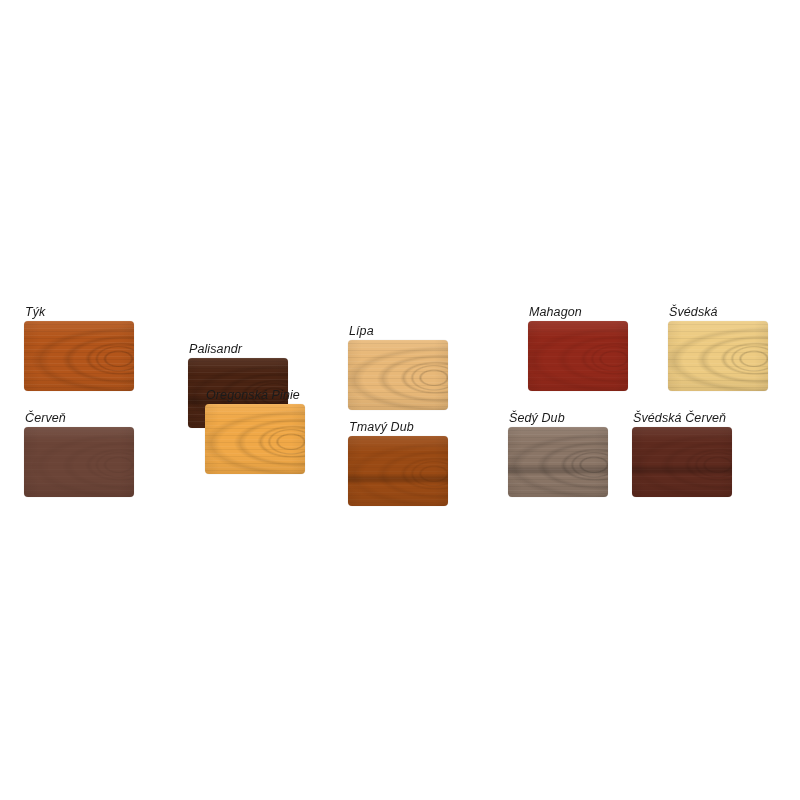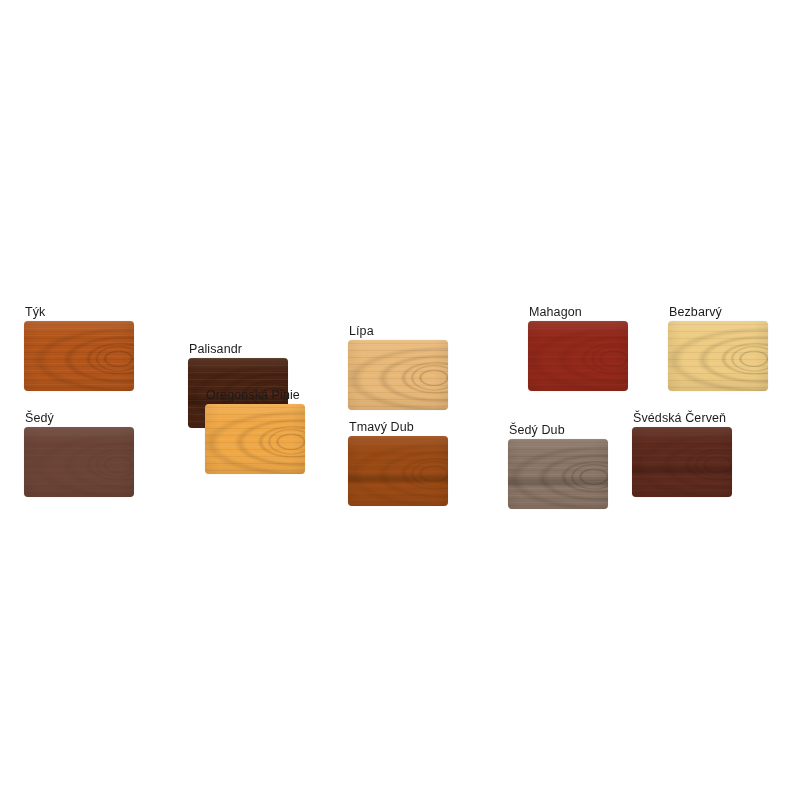--- a/index.html
+++ b/index.html
@@ -19,20 +19,21 @@
   #swatch-grid {
     position: absolute;
     left: 0;
     top: 0;
     width: 800px;
     height: 800px;
   }
 
   .swatch-cell {
     position: absolute;
+    font-style: italic;
   }
 
   .swatch-label {
     font-family: "Liberation Sans", sans-serif;
     font-size: 12.5px;
     line-height: 14px;
     color: #1b1b1b;
     white-space: nowrap;
     letter-spacing: 0.1px;
     margin: 0 0 2px 1px;
@@ -143,30 +144,30 @@
     <div class="swatch-cell" style="left: 528px; top: 305px;">
       <div class="swatch-label">Mahagon</div>
       <div class="swatch-chip tex-soft" style="width: 100px; height: 70px; background-color: rgb(146, 40, 26); border-radius: 4px;">
         <div class="grain-fibres"></div>
         <div class="grain-arcs"></div>
         <div class="grain-band"></div>
         <div class="grain-shade"></div>
       </div>
     </div>
     <div class="swatch-cell" style="left: 668px; top: 305px;">
-      <div class="swatch-label">Bezbarvý</div>
+      <div class="swatch-label">Švédská</div>
       <div class="swatch-chip tex-strong" style="width: 100px; height: 70px; background-color: rgb(237, 203, 130); border-radius: 4px;">
         <div class="grain-fibres"></div>
         <div class="grain-arcs"></div>
         <div class="grain-band"></div>
         <div class="grain-shade"></div>
       </div>
     </div>
     <div class="swatch-cell" style="left: 24px; top: 411px;">
-      <div class="swatch-label">Šedý</div>
+      <div class="swatch-label">Červeň</div>
       <div class="swatch-chip tex-flat" style="width: 110px; height: 70px; background-color: rgb(107, 68, 55); border-radius: 4px;">
         <div class="grain-fibres"></div>
         <div class="grain-arcs"></div>
         <div class="grain-band"></div>
         <div class="grain-shade"></div>
       </div>
     </div>
     <div class="swatch-cell" style="left: 188px; top: 388px; margin-left: 17px;">
       <div class="swatch-label">Oregonská Pinie</div>
       <div class="swatch-chip tex-strong" style="width: 100px; height: 70px; background-color: rgb(240, 168, 71); border-radius: 4px;">
@@ -178,21 +179,21 @@
     </div>
     <div class="swatch-cell" style="left: 348px; top: 420px;">
       <div class="swatch-label">Tmavý Dub</div>
       <div class="swatch-chip tex-soft band-on" style="width: 100px; height: 70px; background-color: rgb(154, 74, 20); border-radius: 4px;">
         <div class="grain-fibres"></div>
         <div class="grain-arcs"></div>
         <div class="grain-band"></div>
         <div class="grain-shade"></div>
       </div>
     </div>
-    <div class="swatch-cell" style="left: 508px; top: 423px;">
+    <div class="swatch-cell" style="left: 508px; top: 411px;">
       <div class="swatch-label">Šedý Dub</div>
       <div class="swatch-chip tex-strong band-on" style="width: 100px; height: 70px; background-color: rgb(138, 117, 102); border-radius: 4px;">
         <div class="grain-fibres"></div>
         <div class="grain-arcs"></div>
         <div class="grain-band"></div>
         <div class="grain-shade"></div>
       </div>
     </div>
     <div class="swatch-cell" style="left: 632px; top: 411px;">
       <div class="swatch-label">Švédská Červeň</div>

